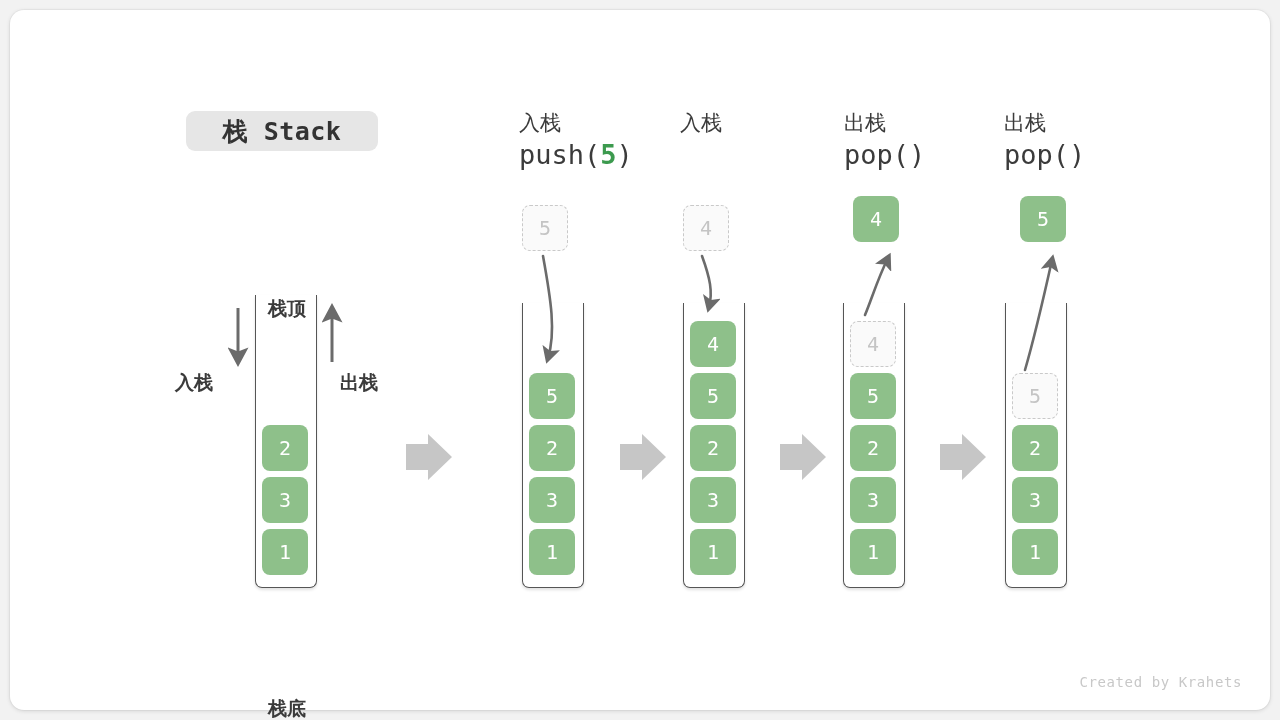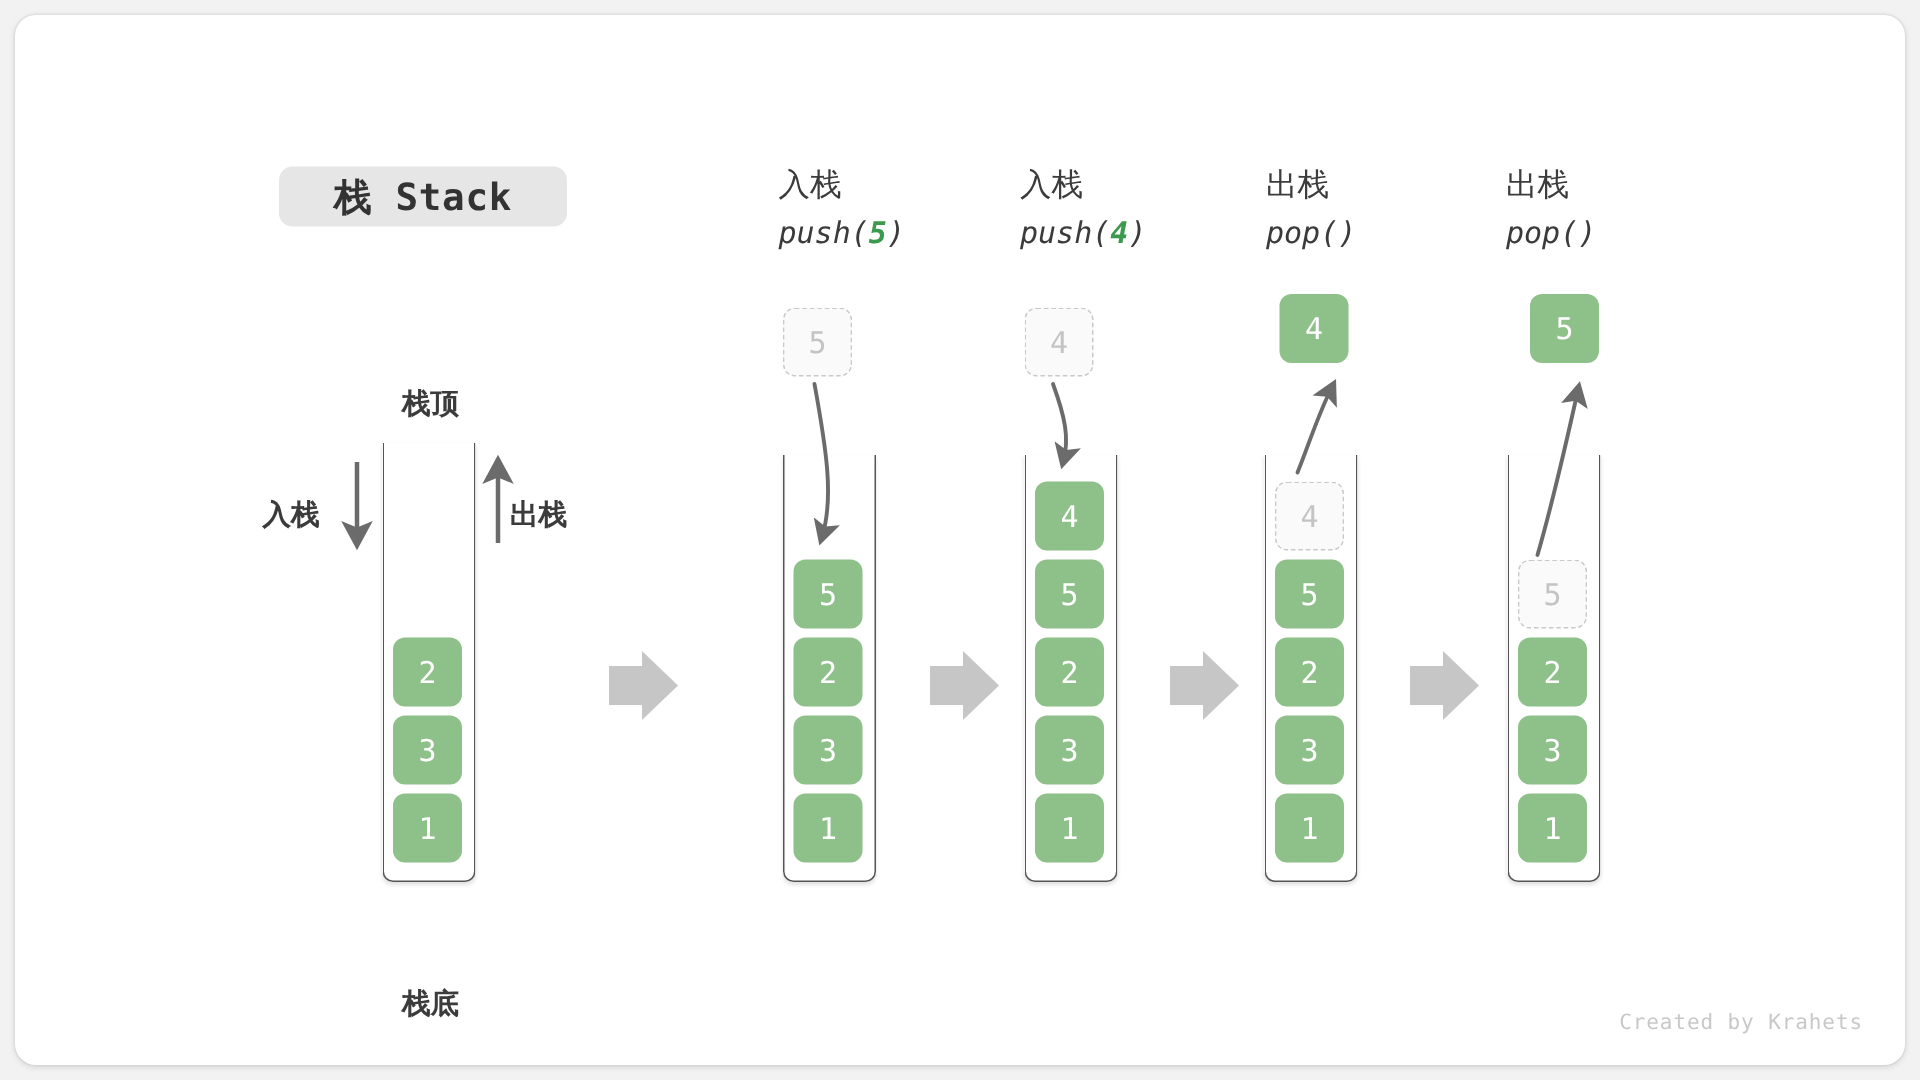--- a/index.html
+++ b/index.html
@@ -22,36 +22,36 @@
     display:flex;align-items:center;justify-content:center;
     font-family:"DejaVu Sans Mono","Liberation Mono",monospace;
     font-size:25px;font-weight:bold;color:#333333;letter-spacing:.5px;
   }
 
   
   .cn-label{
     position:absolute;font-weight:bold;color:#3b3b3b;font-size:19px;
     white-space:nowrap;
     font-family:Liberation Sans, sans-serif;
+    margin-top:40px;
   }
 
   
   .op-caption{
     position:absolute;width:180px;text-align:left;
     color:#3b3b3b;white-space:nowrap;
   }
   .op-caption .cn{
     display:block;font-size:21px;line-height:30px;
     font-family:"DejaVu Sans","Liberation Sans",sans-serif;
   }
   .op-caption .code{
-    display:block;font-size:20px;line-height:34px;
+    display:block;font-size:27px;line-height:34px;
     font-family:"DejaVu Sans Mono","Liberation Mono",monospace;
     color:#3b3b3b;
-    font-style:italic;
   }
   .op-caption .code .arg{color:#3c9a4e;font-weight:bold;}
 
   
   .stack-box{
     position:absolute;width:60px;
     border-left:1.6px solid #555;
     border-right:1.6px solid #555;
     border-bottom:1.6px solid #555;
     border-top:none;
@@ -110,21 +110,20 @@
   </div>
   <div class="cell ghost" style="left:512px;top:195px;">5</div>
   <div class="stack-box" style="left:512px;top:293px;height:284px;"></div>
   <div class="cell solid" style="left:519px;top:363px;">5</div>
   <div class="cell solid" style="left:519px;top:415px;">2</div>
   <div class="cell solid" style="left:519px;top:467px;">3</div>
   <div class="cell solid" style="left:519px;top:519px;">1</div>
 
   <div class="op-caption" style="left:670px;top:98px;">
     <span class="cn">入栈</span>
-    <span class="code"><span>push(</span><span class="arg">4</span><span>)</span></span>
   </div>
   <div class="cell ghost" style="left:673px;top:195px;">4</div>
   <div class="stack-box" style="left:673px;top:293px;height:284px;"></div>
   <div class="cell solid" style="left:680px;top:311px;">4</div>
   <div class="cell solid" style="left:680px;top:363px;">5</div>
   <div class="cell solid" style="left:680px;top:415px;">2</div>
   <div class="cell solid" style="left:680px;top:467px;">3</div>
   <div class="cell solid" style="left:680px;top:519px;">1</div>
 
   <div class="op-caption" style="left:834px;top:98px;">

